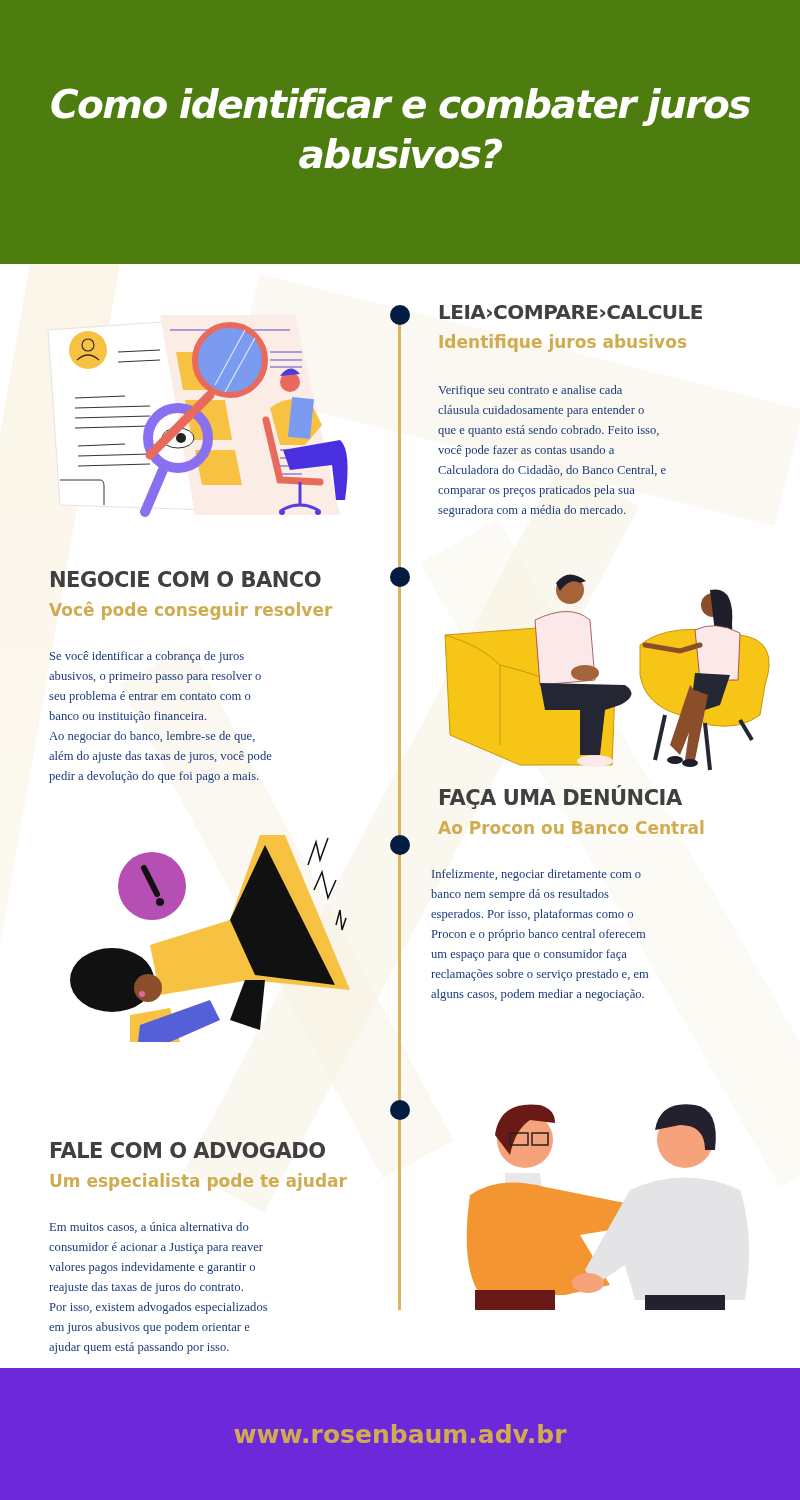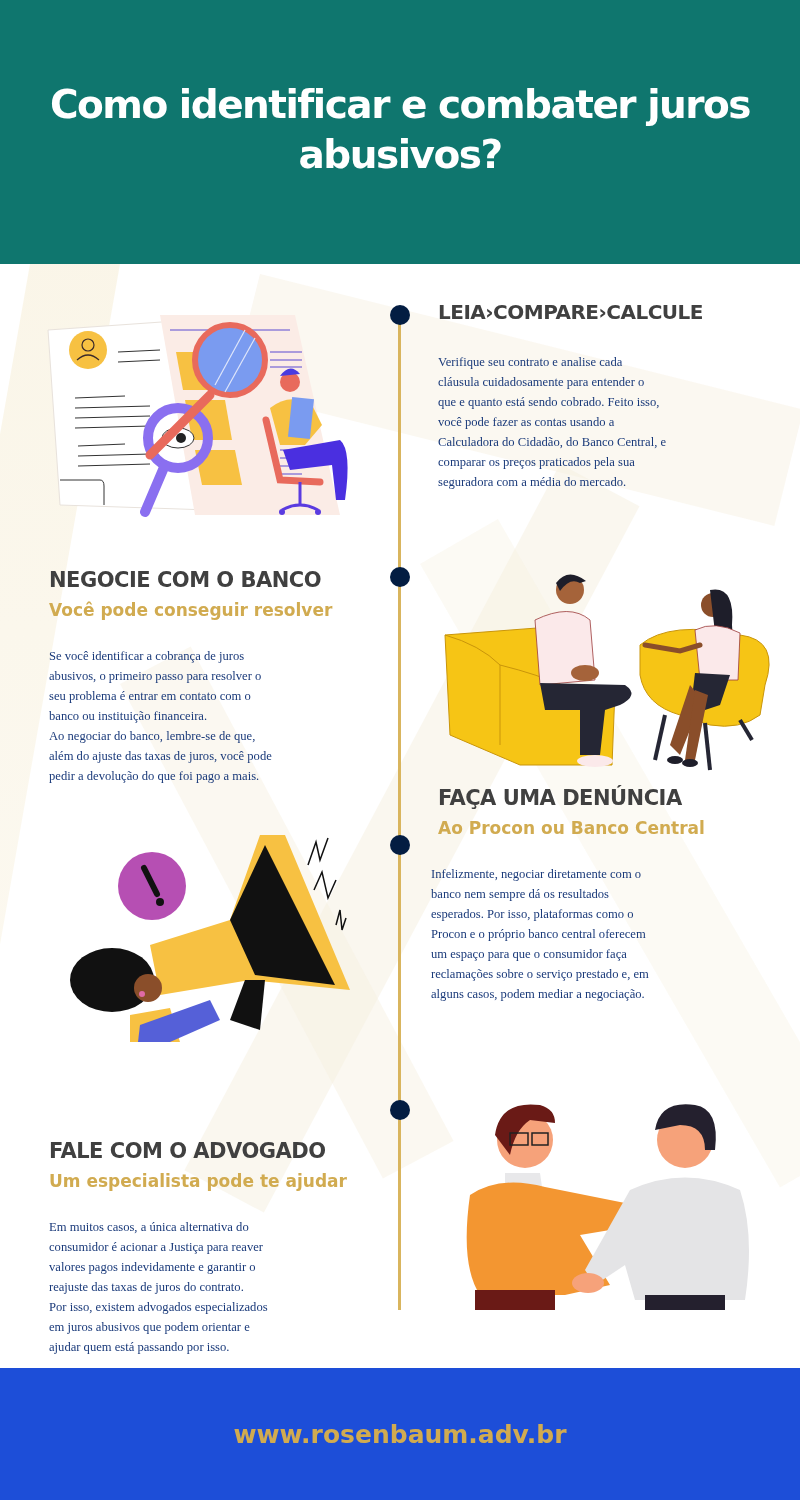--- a/index.html
+++ b/index.html
@@ -1,34 +1,34 @@
 <!DOCTYPE html>
 <html><head>
 <meta charset="utf-8">
 <style>
   * { box-sizing: border-box; margin: 0; padding: 0; }
   html, body { width: 800px; height: 1500px; overflow: hidden; background: #ffffff; }
   body { position: relative; font-family: "DejaVu Sans", sans-serif; }
 
   .header {
     position: absolute; left: 0; top: 0; width: 800px; height: 264px;
-    background: #0f766e; display: flex; align-items: center; justify-content: center;
+    background: #4d7c0f; display: flex; align-items: center; justify-content: center; font-style: italic;
   }
   .header h1 {
     color: #ffffff; font-family: "DejaVu Sans", sans-serif; font-weight: 700;
     font-size: 39px; line-height: 50px; text-align: center; letter-spacing: -1.5px;
     width: 740px; margin-top: -4px;
   }
 
   .content { position: absolute; left: 0; top: 264px; width: 800px; height: 1104px; overflow: hidden; background: #fff; }
   .bg-shape { position: absolute; background: #f6f0e0; opacity: 0.55; }
 
   .footer {
     position: absolute; left: 0; top: 1368px; width: 800px; height: 132px;
-    background: #1d4ed8; display: flex; align-items: center; justify-content: center;
+    background: #6d28d9; display: flex; align-items: center; justify-content: center;
   }
   .footer .url {
     color: #d1ab50; font-family: "DejaVu Sans", sans-serif; font-weight: 700; font-size: 25px; letter-spacing: 0px;
   }
 
   .timeline-line { position: absolute; left: 398px; top: 315px; width: 3px; height: 995px; background: #d9b55e; }
   .timeline-dot { position: absolute; width: 20px; height: 20px; border-radius: 50%; background: #031d42; left: 390px; }
 
   .section { position: absolute; }
   .sec-title {
@@ -62,20 +62,21 @@
 </div>
 
 <div class="timeline-line"></div>
 <div class="timeline-dot" style="top:305px;"></div>
 <div class="timeline-dot" style="top:567px;"></div>
 <div class="timeline-dot" style="top:835px;"></div>
 <div class="timeline-dot" style="top:1100px;"></div>
 
 <div class="section" style="left:438px; top:300px; width:340px;">
   <div class="sec-title" style="font-size:20px;">LEIA›COMPARE›CALCULE</div>
+  <div class="sec-sub">Identifique juros abusivos</div>
   <div class="sec-body" style="margin-top:28px;">Verifique seu contrato e analise cada
 cláusula cuidadosamente para entender o
 que e quanto está sendo cobrado. Feito isso,
 você pode fazer as contas usando a
 Calculadora do Cidadão, do Banco Central, e
 comparar os preços praticados pela sua
 seguradora com a média do mercado.</div>
 </div>
 
 <svg class="illus" style="left:40px; top:300px;" width="340" height="220" viewBox="0 0 340 220">

